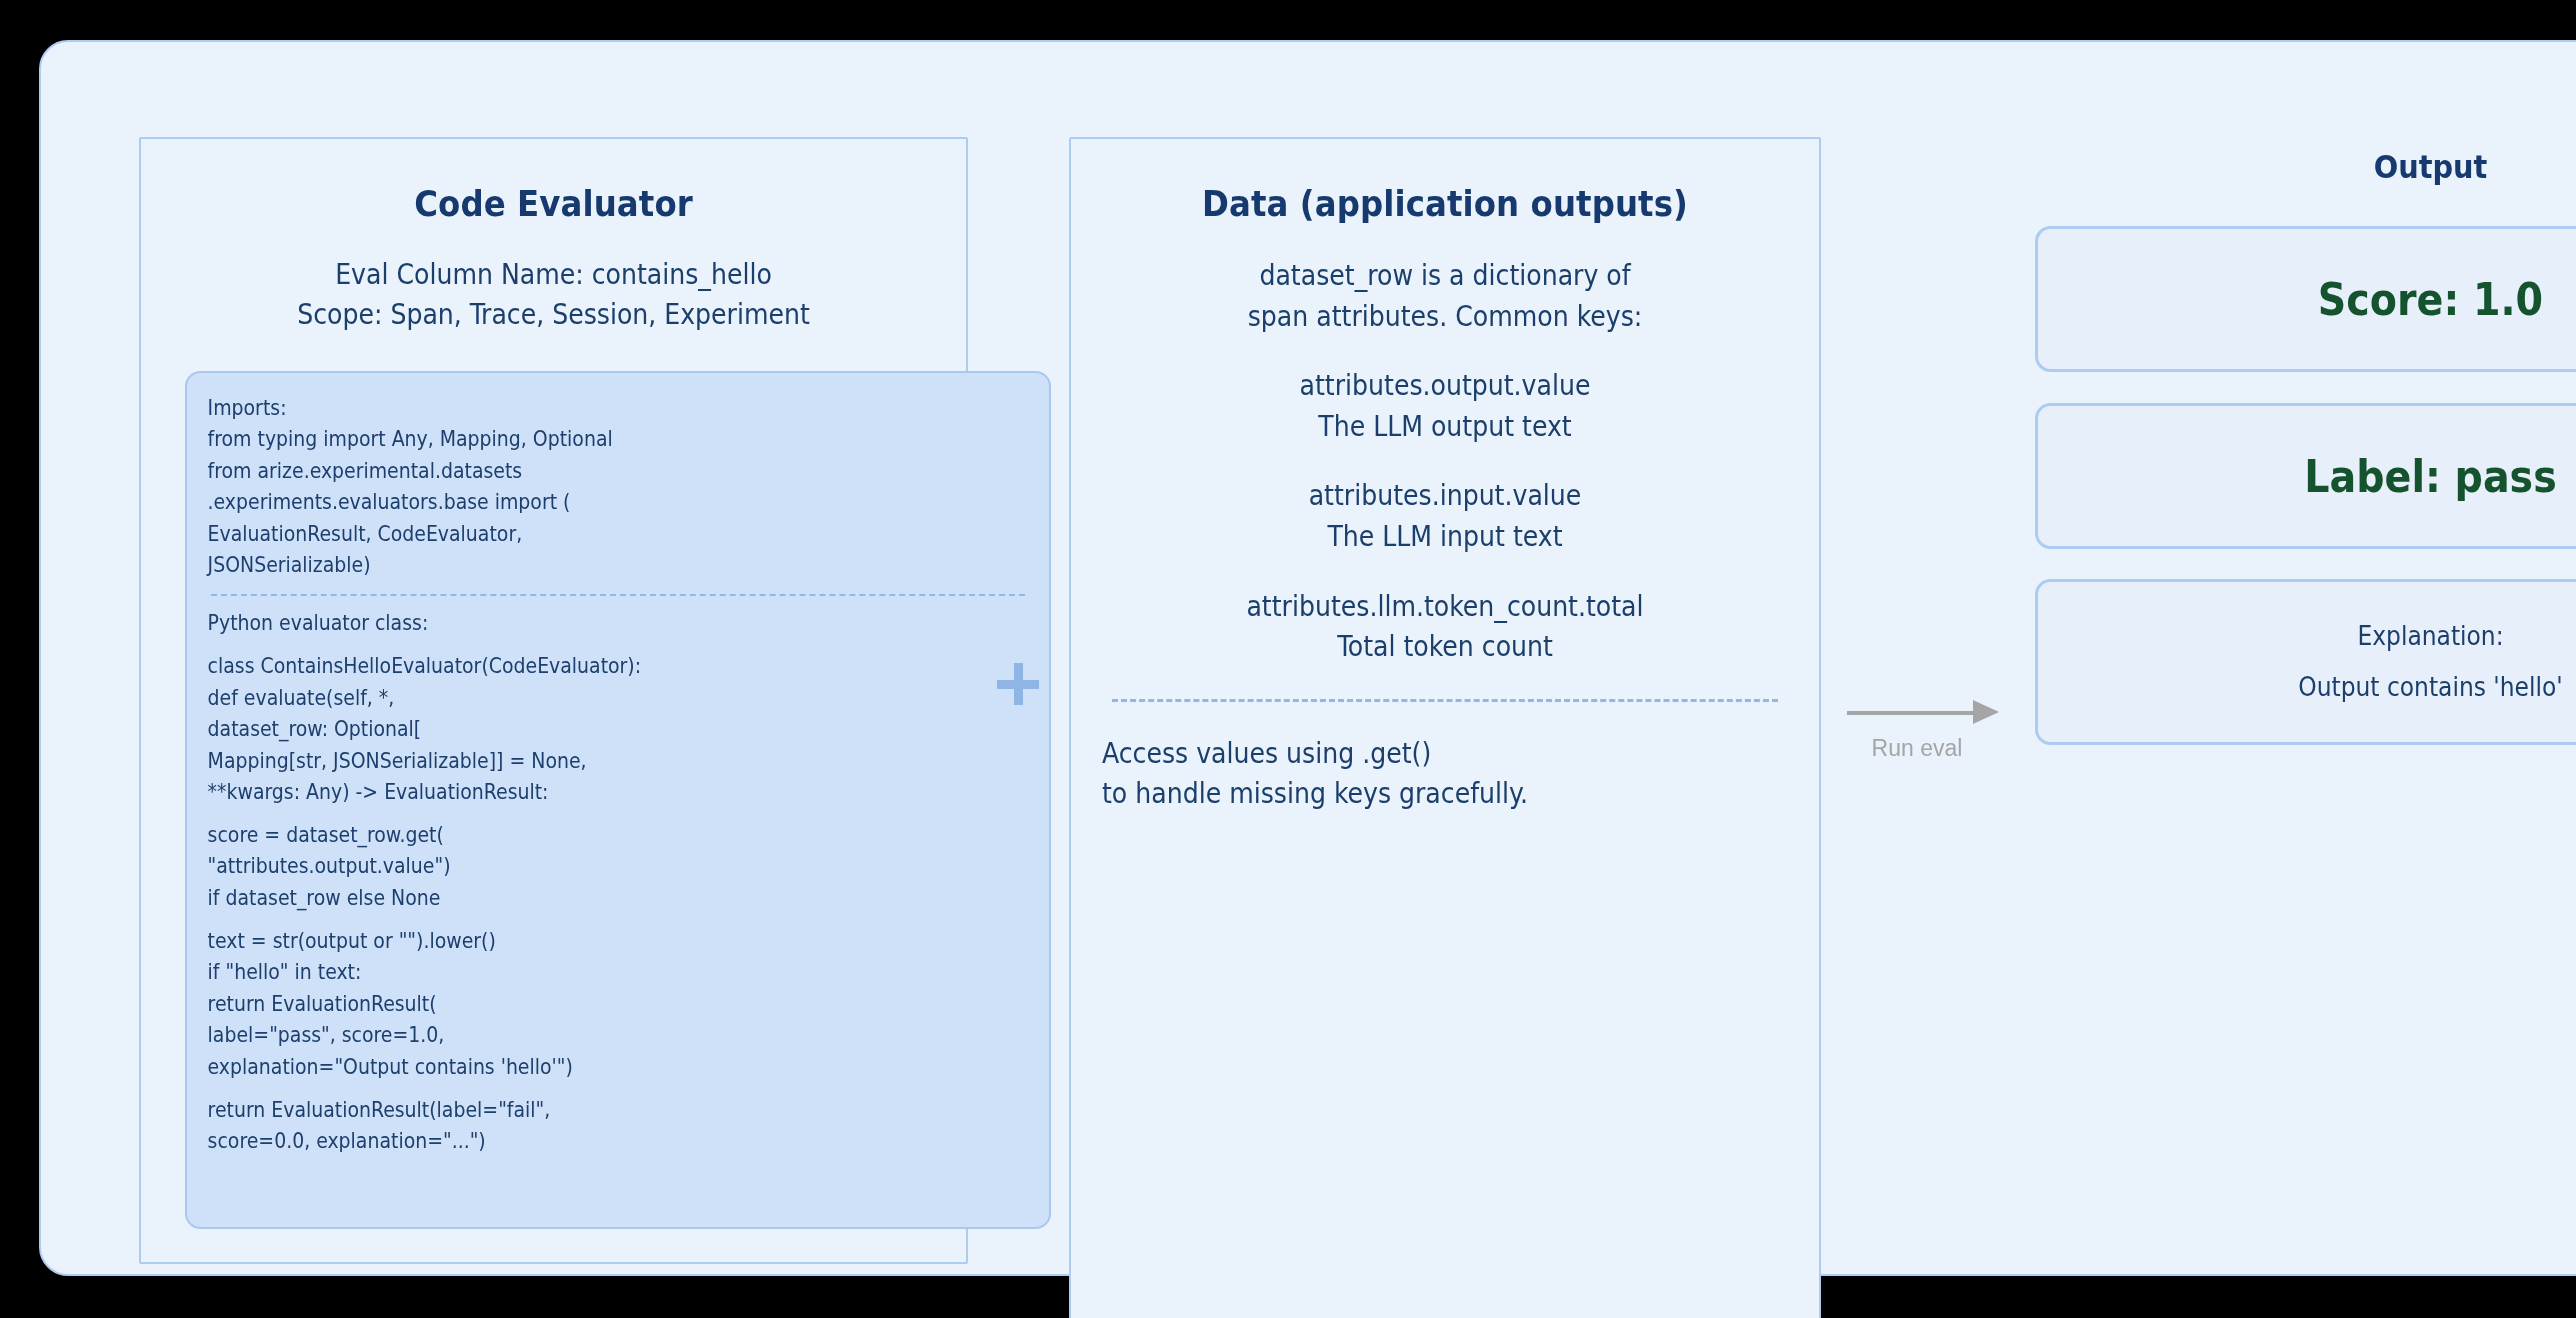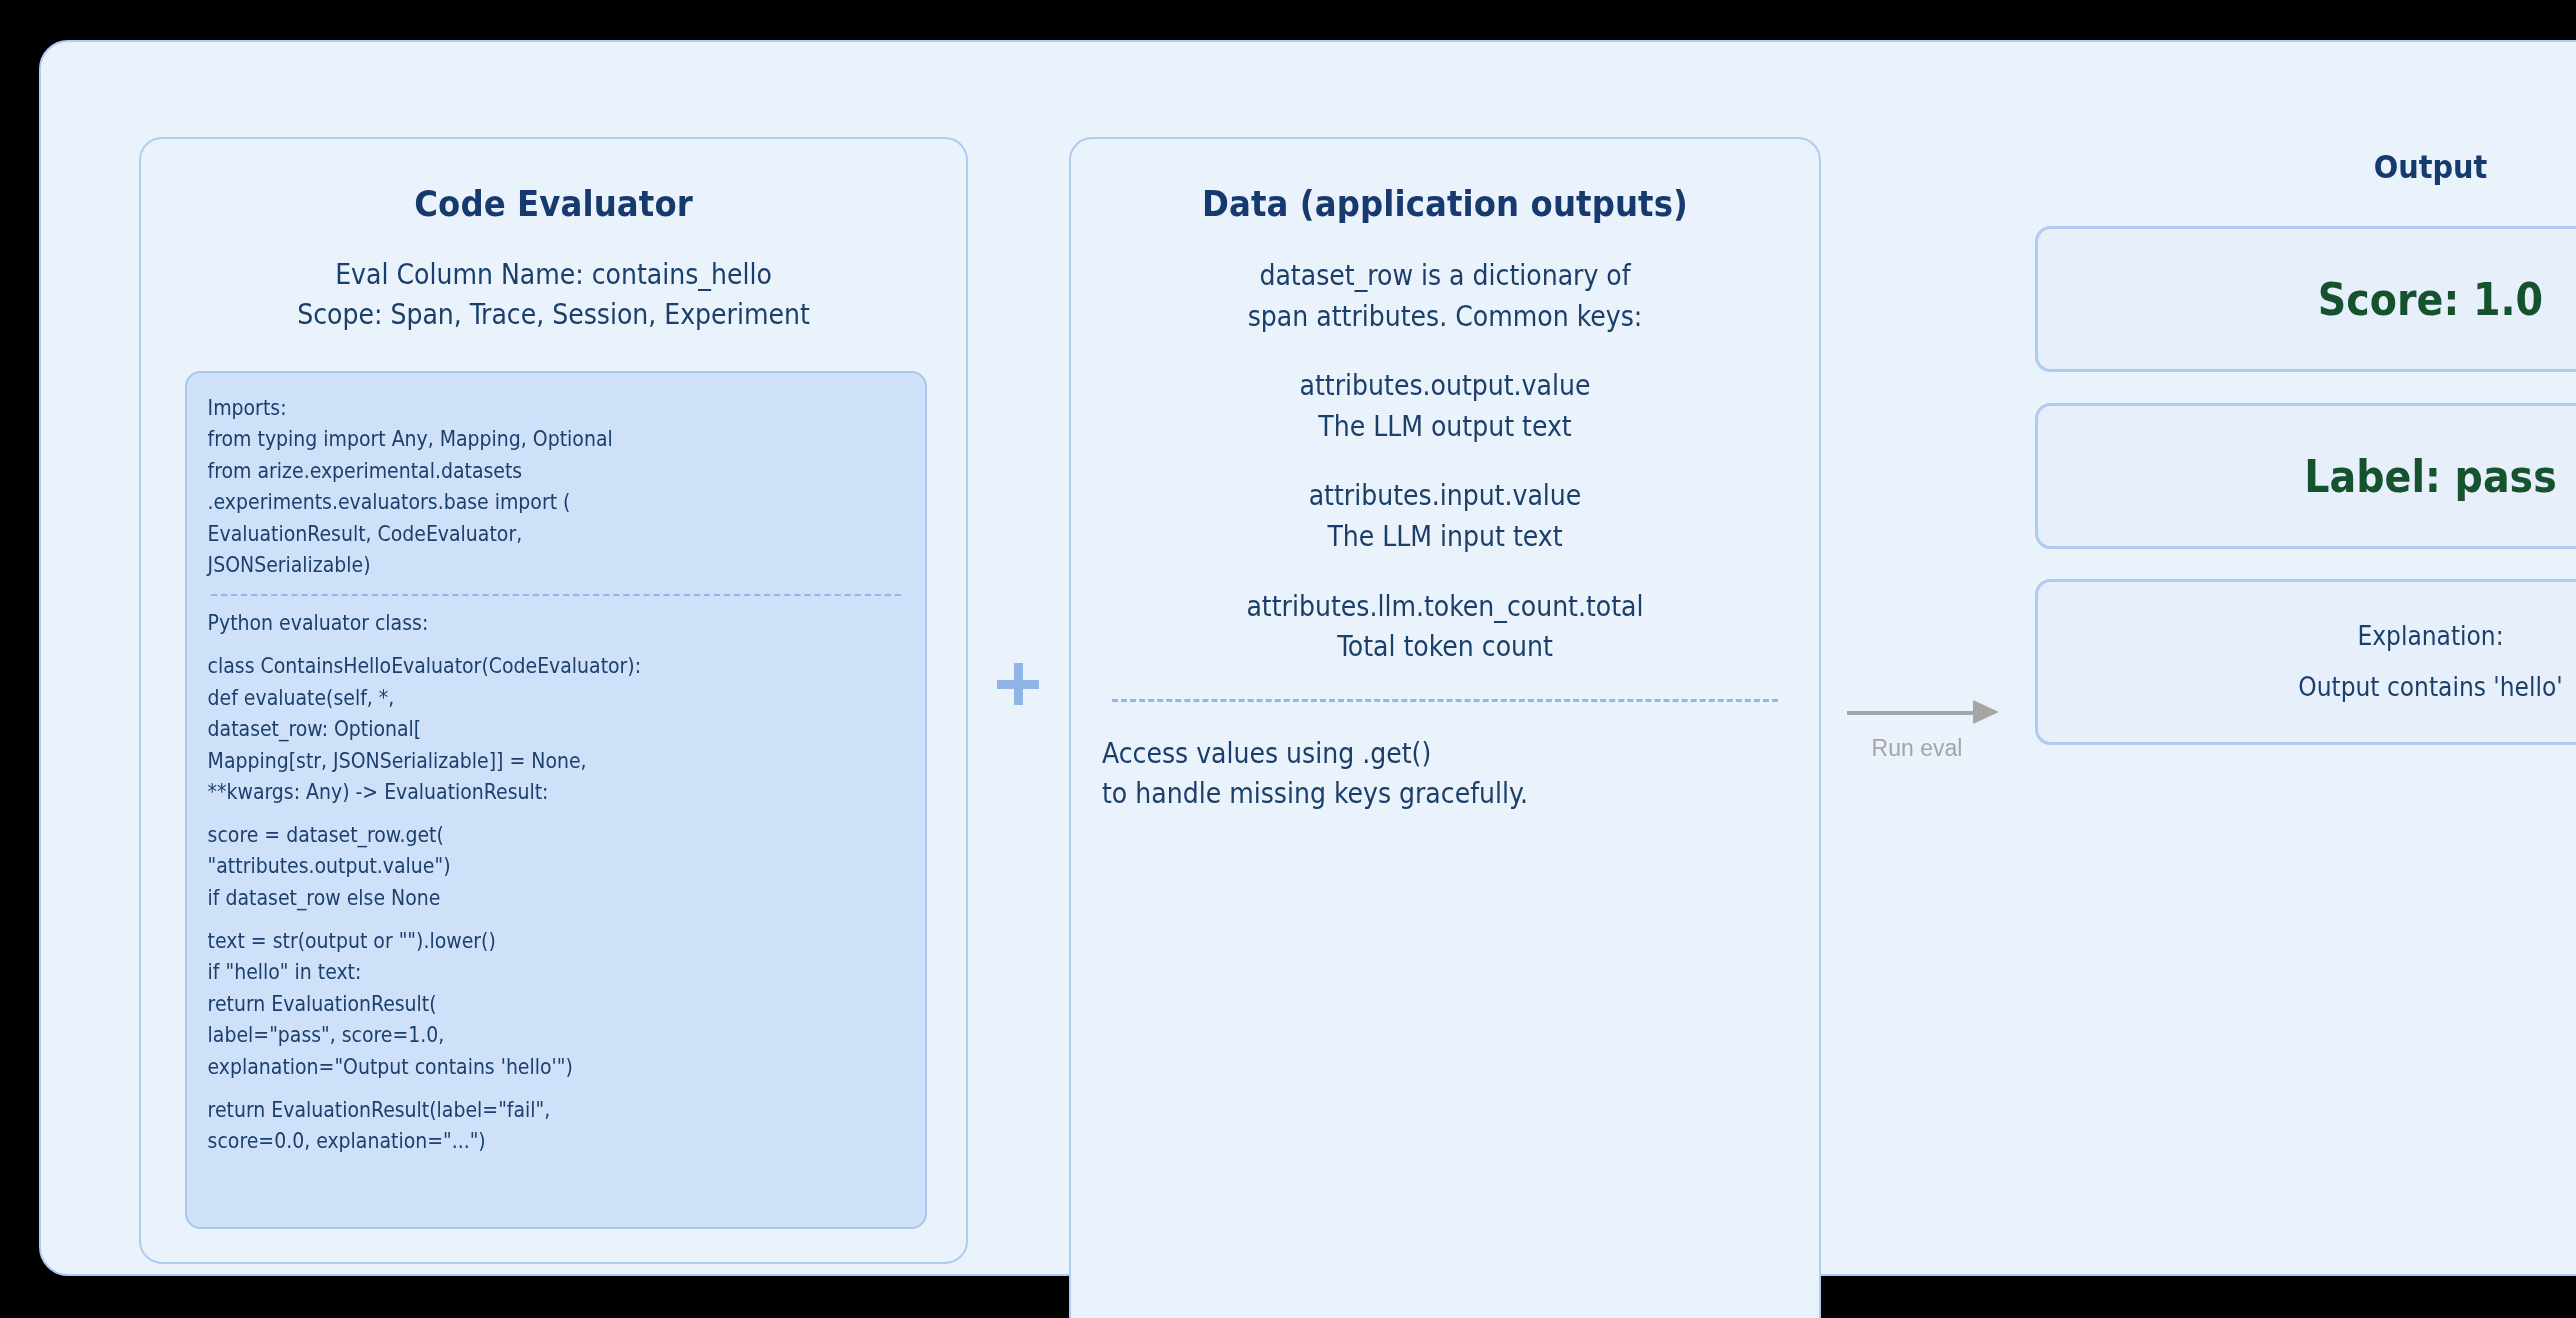--- a/index.html
+++ b/index.html
@@ -23,21 +23,21 @@
     border: 2.6px solid #aecbf0;
     border-radius: 29px;
     box-sizing: border-box;
   }
 
   
   .panel {
     position: absolute;
     background: #eaf2fc;
     border: 2.6px solid #aecbf0;
-    border-radius: 23px;
+    border-radius: 2px;
     box-sizing: border-box;
   }
   #panel-code   { left: 98px;  top: 95px; width: 829px; height: 1127px; }
   #panel-data   { left: 1028px; top: 95px; width: 752px; height: 1276px; }
 
   .panel-title {
     text-align: center;
     color: #163a6e;
     font-weight: bold;
     letter-spacing: 0.1px;
@@ -51,21 +51,21 @@
     font-size: 28px;
     line-height: 1.42;
   }
   #code-sub { margin-top: 31px; }
 
   
   #code-block {
     position: absolute;
     left: 44px;
     top: 232px;
-    width: 742px;
+    width: 866px;
     height: 858px;
     background: #cfe1f8;
     border: 2.1px solid #a9c8ec;
     border-radius: 15.5px;
     box-sizing: border-box;
     padding: 19.6px 20.6px 15.5px 20.6px;
     overflow: hidden;
   }
   .code-line {
     color: #1c3f6d;

